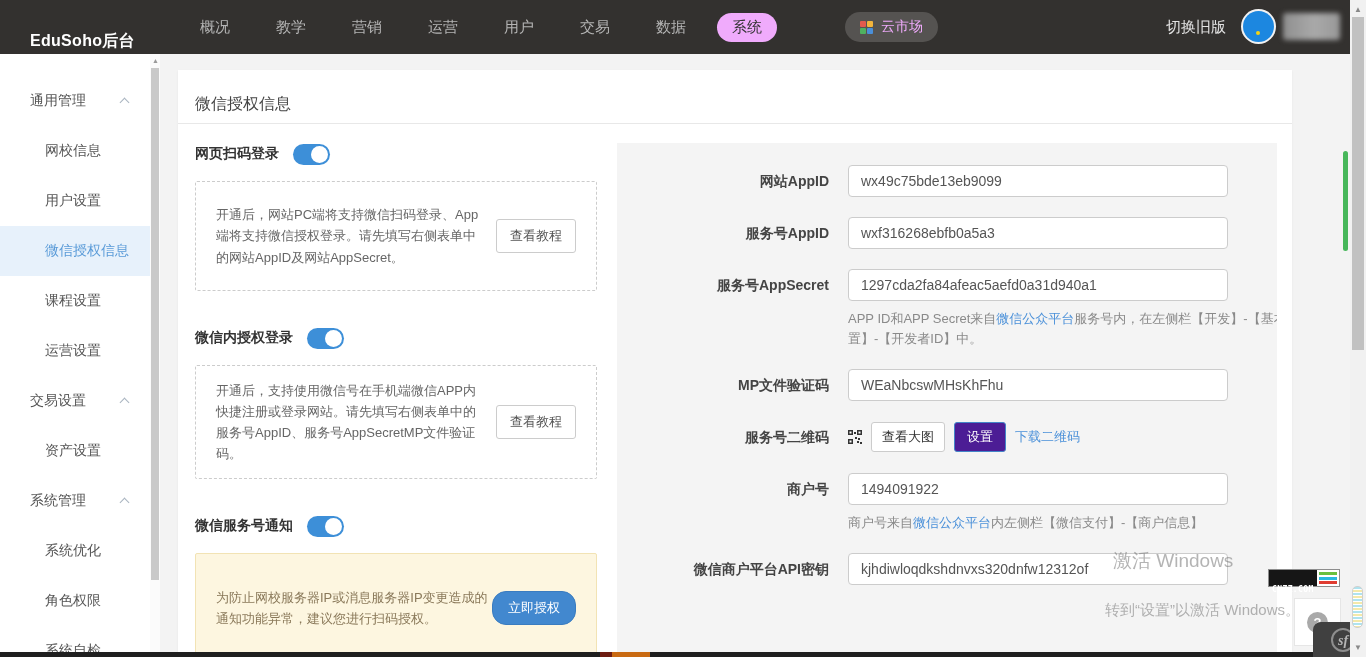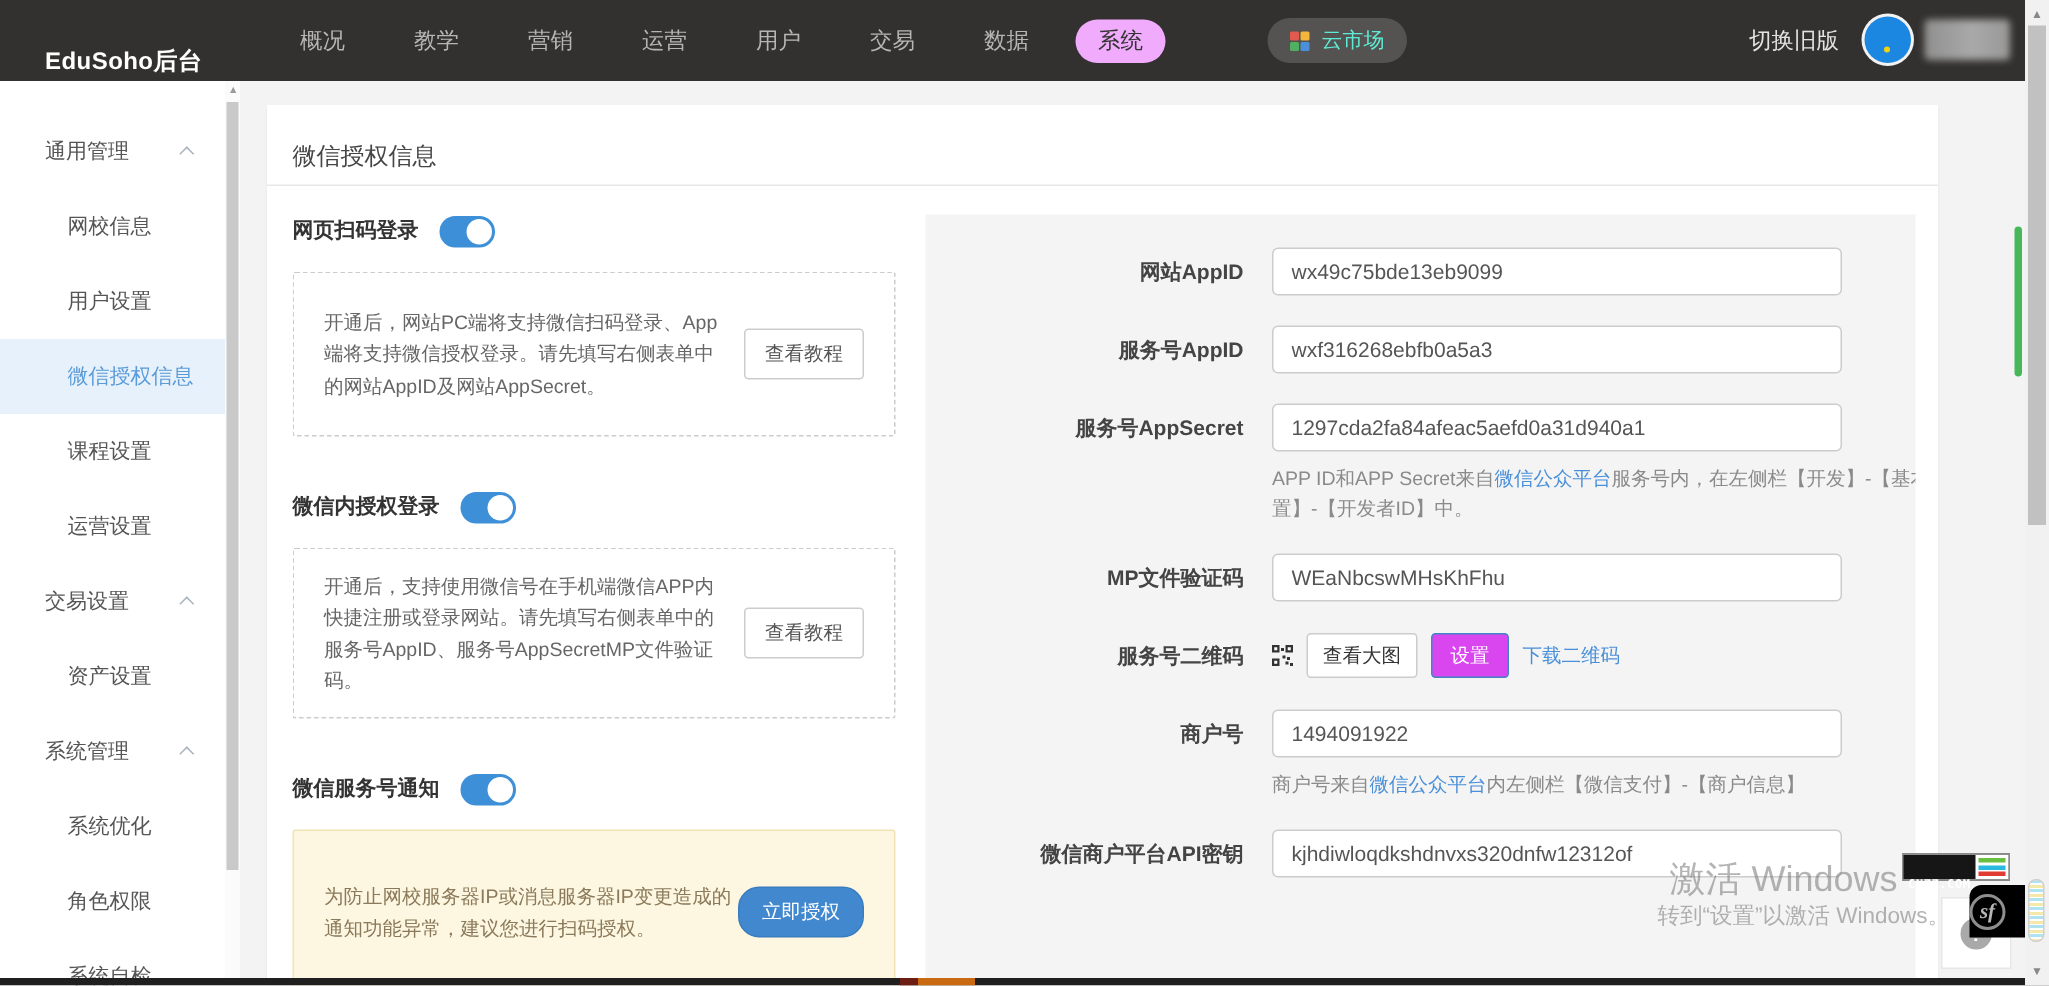--- a/index.html
+++ b/index.html
@@ -5,21 +5,21 @@
   * { margin:0; padding:0; box-sizing:border-box; }
   html,body { width:1366px; height:657px; overflow:hidden; }
   body { font-family:"Liberation Sans","DejaVu Sans",sans-serif; background:#f3f3f3; position:relative; font-size:14px; color:#555; }
 
   
   .topbar { position:absolute; left:0; top:0; width:1366px; height:54px; background:#33312f; z-index:30; }
   .brand { position:absolute; left:30px; top:17px; color:#fff; font-size:16px; font-weight:bold; letter-spacing:.3px;margin-top:14px; }
   .nav { position:absolute; left:177px; top:0; height:54px; display:flex; align-items:center; }
   .nav-item { width:76px; text-align:center; font-size:15px; color:#b5b5b5; cursor:pointer; }
   .nav-item .pill { display:inline-block; background:#f0abfc; color:#333; border-radius:15px; padding:5px 15px; }
-  .cloud-pill { position:absolute; left:845px; top:12px; height:30px; background:#555351; border-radius:15px; display:flex; align-items:center; gap:8px; padding:0 15px; color:#5eead4; font-size:14px; cursor:pointer;justify-content:space-between; }
+  .cloud-pill { position:absolute; left:845px; top:12px; height:30px; background:#555351; border-radius:15px; display:flex; align-items:center; gap:8px; padding:0 15px; color:#f0abfc; font-size:14px; cursor:pointer;justify-content:space-between; }
   .grid-icon { width:13px; height:13px; display:grid; grid-template-columns:6px 6px; grid-template-rows:6px 6px; gap:1px; }
   .grid-icon i { border-radius:1px; }
   .grid-icon i:nth-child(1){background:#e25a4d;} .grid-icon i:nth-child(2){background:#f3b53c;}
   .grid-icon i:nth-child(3){background:#4fb160;} .grid-icon i:nth-child(4){background:#4a8fd9;}
   .switch-old { position:absolute; left:1166px; top:18px; color:#e3e3e3; font-size:15px; cursor:pointer; }
   .avatar { position:absolute; left:1243px; top:11px; width:31px; height:31px; border-radius:50%; background:#1c87e0; box-shadow:0 0 0 2px #f2f2f2; cursor:pointer; }
   .avatar i { position:absolute; left:13px; top:20px; width:4px; height:4px; border-radius:50%; background:#f5d312; }
   .blurred-name { position:absolute; left:1283px; top:13px; width:57px; height:27px; border-radius:3px; background:linear-gradient(90deg,#8f8f8f,#a9a9a9 55%,#989898); filter:blur(2.5px); }
 
   
@@ -56,45 +56,45 @@
   .form-row { display:flex; align-items:flex-start; margin-bottom:20px; }
   .form-row.first { margin-top:22px; }
   .form-label { width:212px; flex-shrink:0; text-align:right; padding-right:0; font-weight:bold; color:#444; font-size:14px; line-height:32px; }
   .control { margin-left:19px; }
   .txt { width:380px; height:32px; border:1px solid #ccc; border-radius:4px; padding:0 12px; font-size:14px; color:#555; background:#fff; font-family:"Liberation Sans","DejaVu Sans",sans-serif; }
   .help { width:478px; font-size:13px; color:#8a8a8a; margin-top:8px; line-height:1.55; }
   .help a { color:#4a90d9; text-decoration:none; cursor:pointer; }
   .qr-row { display:flex; align-items:center; gap:9px; height:32px; }
   .qr-thumb { display:block; }
   .mini-btn { height:30px; padding:0 10px; background:#fff; border:1px solid #ccc; border-radius:3px; color:#333; font-size:13px; cursor:pointer; }
-  .mini-btn.blue { background:#d946ef; border-color:#4384c8; color:#fff; padding:0 12px; }
+  .mini-btn.blue { background:#4c1d95; border-color:#4384c8; color:#fff; padding:0 12px; }
   .dl-link { color:#4a90d9; font-size:13px; text-decoration:none; cursor:pointer; }
 
   
   .watermark { position:absolute; z-index:40; color:rgba(118,118,118,.55); pointer-events:none; }
-  .wm1 { left:1113px; top:570px; font-size:24px;text-align:right; }
+  .wm1 { left:1113px; top:548px; font-size:19px;text-align:right; }
   .wm2 { left:1105px; top:601px; font-size:15px; color:rgba(128,128,128,.6); }
   .green-tab { position:absolute; left:1343px; top:151px; width:5px; height:100px; background:#47b75a; border-radius:3px; z-index:45; }
 
   .page-scroll { position:absolute; right:0; top:0; width:16px; height:657px; background:#f1f1f1; z-index:50; }
   .page-scroll .arrow { position:absolute; left:4px; font-size:8px; color:#888; }
   .page-scroll .a-up { top:5px; }
   .page-scroll .a-down { bottom:5px; }
   .page-scroll .thumb { position:absolute; left:2px; top:17px; width:12px; height:333px; background:#c1c1c1; }
   .stripe-widget { position:absolute; left:1352px; top:586px; width:11px; height:42px; border:1px solid #cfcfcf; border-radius:5px; background:repeating-linear-gradient(180deg,#aee3ef 0 2px,#fff 2px 3px,#f4e9a9 3px 5px,#fff 5px 6px); z-index:55; }
 
   .cnzz { position:absolute; left:1268px; top:569px; width:72px; height:18px; background:#161616; border:1px solid #8d8d8d; display:flex; z-index:46; }
   .cnzz-text { color:#fff; font-family:"DejaVu Sans Mono",monospace; font-size:8px; font-weight:bold; line-height:16px; padding:0 3px; letter-spacing:.4px;margin-top:12px; }
   .cnzz-stripes { flex:1; display:flex; flex-direction:column; justify-content:space-evenly; padding:1px 2px; background:#fff; }
   .cnzz-stripes i { height:3px; }
   .cnzz-stripes i:nth-child(1){background:#6abf40;} .cnzz-stripes i:nth-child(2){background:#29b8e0;} .cnzz-stripes i:nth-child(3){background:#e03c31;}
 
   .help-fab { position:absolute; left:1294px; top:598px; width:47px; height:48px; background:#fff; border:1px solid #e6e6e6; z-index:47; display:flex; align-items:center; justify-content:center; cursor:pointer; }
   .help-fab .qmark { width:21px; height:21px; border-radius:50%; background:#a9a9a9; color:#fff; font-size:13px; font-weight:bold; text-align:center; line-height:21px; }
-  .sf-badge { position:absolute; left:1313px; top:590px; width:42px; height:35px; background:#000000; border-radius:8px 4px 0 0; z-index:48; display:flex; align-items:center; justify-content:flex-start; cursor:pointer; }
+  .sf-badge { position:absolute; left:1313px; top:622px; width:42px; height:35px; background:#404040; border-radius:8px 4px 0 0; z-index:48; display:flex; align-items:center; justify-content:flex-end; cursor:pointer; }
   .sf-badge .sf-circle { width:24px; height:24px; border-radius:50%; border:2px solid #8e8e8e; color:#b5b5b5; font-family:"Liberation Serif","DejaVu Serif",serif; font-style:italic; font-weight:bold; font-size:14px; text-align:center; line-height:22px; }
 
   .debug-strip { position:absolute; left:0; top:652px; width:1366px; height:5px; background:#1f1f1f; z-index:44; }
   .debug-strip .seg-maroon { position:absolute; left:600px; width:12px; height:5px; background:#6e1d12; }
   .debug-strip .seg-orange { position:absolute; left:612px; width:38px; height:5px; background:#c96a12; }
 </style>
 </head>
 <body>
 
 <div class="topbar">

